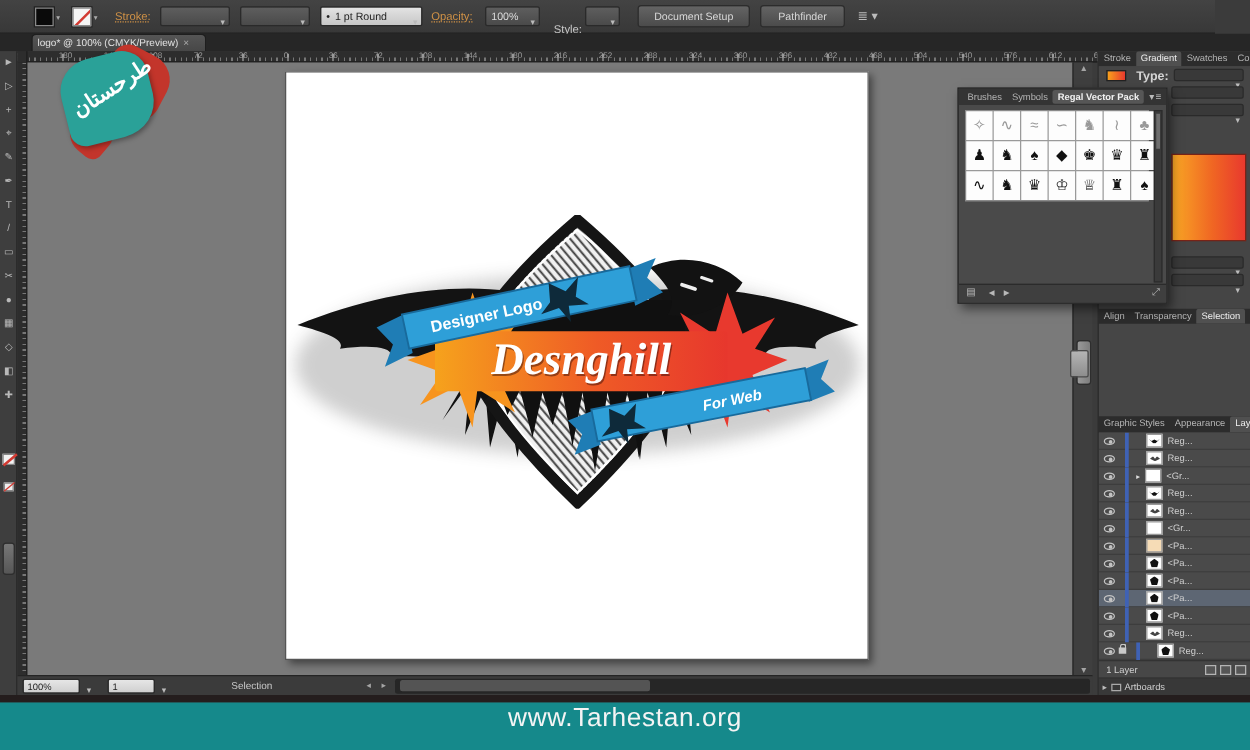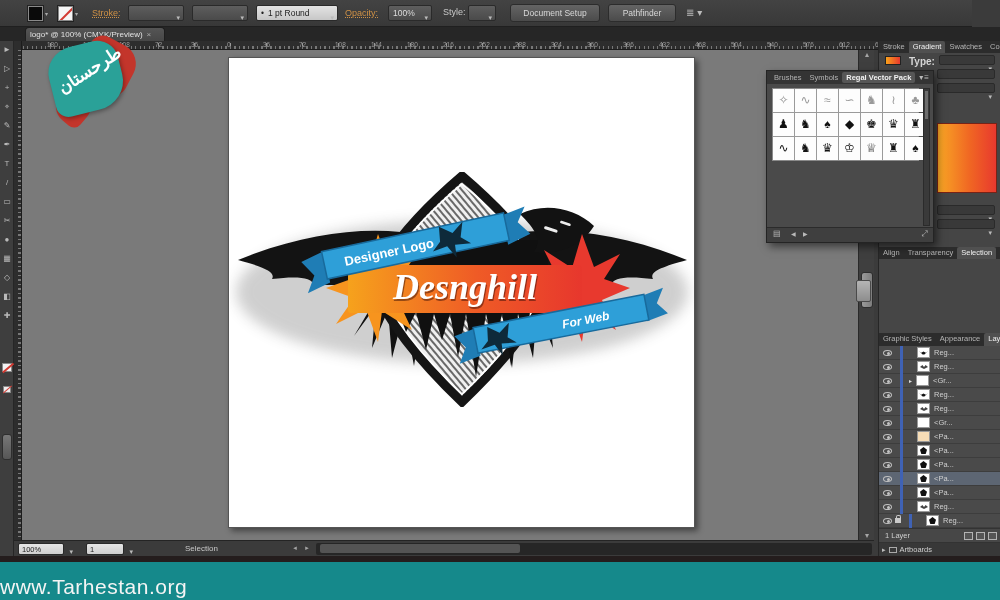--- a/index.html
+++ b/index.html
@@ -132,21 +132,21 @@
   
   #wmark{left:48px;top:38px;width:100px;height:95px;pointer-events:none;}
   #wmred{position:absolute;left:34px;top:2px;width:52px;height:52px;background:#c3352b;border-radius:26% 40% 30% 45%;transform:rotate(28deg);}
   #wmred2{position:absolute;left:8px;top:52px;width:34px;height:34px;background:#c3352b;border-radius:30% 45% 25% 50%;transform:rotate(40deg);}
   #wmteal{position:absolute;left:2px;top:6px;width:72px;height:68px;background:#2aa198;border-radius:38% 30% 42% 18%;transform:rotate(-14deg);box-shadow:1px 2px 4px rgba(0,0,0,.35);}
   #wmtext{position:absolute;left:6px;top:22px;width:70px;color:#fff;font-size:17px;text-align:center;transform:rotate(-33deg);font-weight:bold;}
 
   
   #seam{left:0;top:556px;width:1000px;height:6px;background:#241d1d;}
   #footer{left:0;top:562px;width:1000px;height:38px;background:#15898b;}
-  #footer span{display:block;text-align:left;color:#f4f4f4;font-size:21px;letter-spacing:.5px;margin-top:13px;}
+  #footer span{display:block;text-align:center;color:#f4f4f4;font-size:21px;letter-spacing:.5px;margin-top:1px;}
 </style>
 </head>
 <body>
 
 <div class="abs" id="controlbar">
   <div class="abs swatch" id="fillswatch"></div>
   <span class="abs swarrow" style="left:45px;top:10px">▾</span>
   <div class="abs swatch" id="strokeswatch"></div>
   <span class="abs swarrow" style="left:75px;top:10px">▾</span>
   <span class="abs cb-link" style="left:92px;top:8px">Stroke:</span>
@@ -155,21 +155,21 @@
     </div>
   <div class="abs dd" style="left:192px;top:5px;width:56px">
       <span class="dd-arrow"></span>
     </div>
   <div class="abs dd" id="brushdd" style="left:256px;top:5px;width:82px">
     <span class="dot-icon"></span><span>1 pt Round</span>
     <span class="dd-arrow"></span>
   </div>
   <span class="abs cb-link" style="left:345px;top:8px">Opacity:</span>
   <div class="abs dd" style="left:388px;top:5px;width:44px"><span>100%</span><span class="dd-arrow"></span></div>
-  <span class="abs cb-label" style="left:443px;top:7px">Style:</span>
+  <span class="abs cb-label" style="left:443px;top:18px">Style:</span>
   <div class="abs dd" style="left:468px;top:5px;width:28px">
       <span class="dd-arrow"></span>
     </div>
   <div class="abs cb-btn" style="left:510px;top:4px;width:90px">Document Setup</div>
   <div class="abs cb-btn" style="left:608px;top:4px;width:68px">Pathfinder</div>
   <span class="abs" id="wsicon" style="left:686px;top:7px">≣ ▾</span>
 </div>
 
 <div class="abs" id="tabbar">
   <div class="abs" id="doctab">

